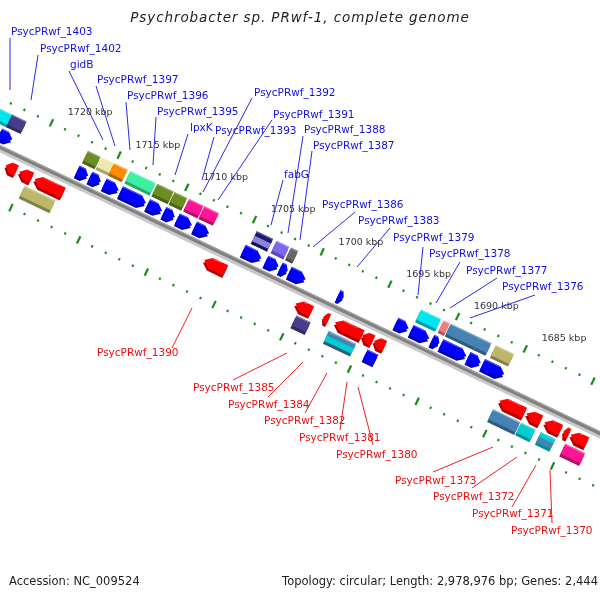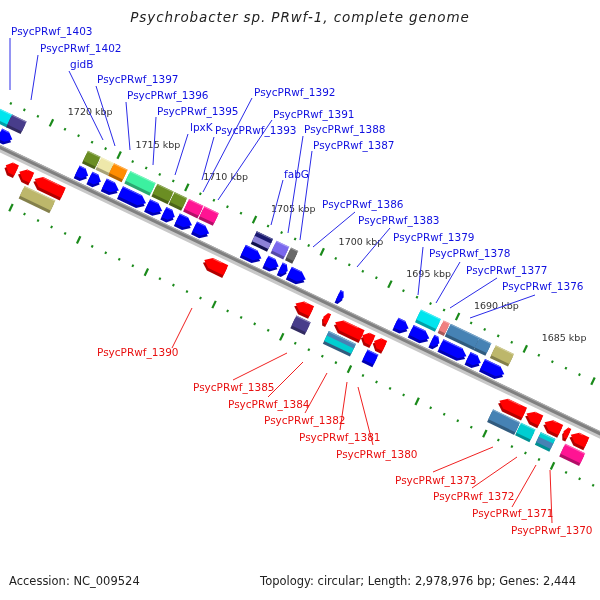--- a/index.html
+++ b/index.html
@@ -7,21 +7,21 @@
   #map { position:absolute; left:0; top:0; width:600px; height:600px; }
   .title { font-family:"DejaVu Sans", sans-serif; font-style:italic; font-size:13.5px; fill:#222; letter-spacing:0.9px; }
   .lbl { font-family:"DejaVu Sans", sans-serif; font-size:10.5px; }
   .lbl-up { fill:#1010e0; }
   .lbl-down { fill:#e81010; }
   .lead-up { stroke:#2a2ae8; stroke-width:1; }
   .lead-down { stroke:#f02020; stroke-width:1; }
   .tick-label { font-family:"DejaVu Sans", sans-serif; font-size:9.5px; fill:#333; }
   .footer { position:absolute; top:574px; font-family:"DejaVu Sans", sans-serif; font-size:11.5px; color:#222; white-space:nowrap; }
   #footer-left { left:9px; }
-  #footer-right { right:24px; }
+  #footer-right { right:2px; }
   .gene { cursor:pointer; }
 </style>
 </head>
 <body>
 
 <svg id="map" xmlns="http://www.w3.org/2000/svg" width="600" height="600" viewBox="0 0 600 600">
   <text class="title" x="300" y="22" text-anchor="middle">Psychrobacter sp. PRwf-1, complete genome</text>
   <g id="track" transform="translate(0,147) rotate(25.5)">
     <g id="ruler-top">
         <rect x="680" y="-45.2" width="2" height="2.4" fill="#1a8a1a"></rect>

